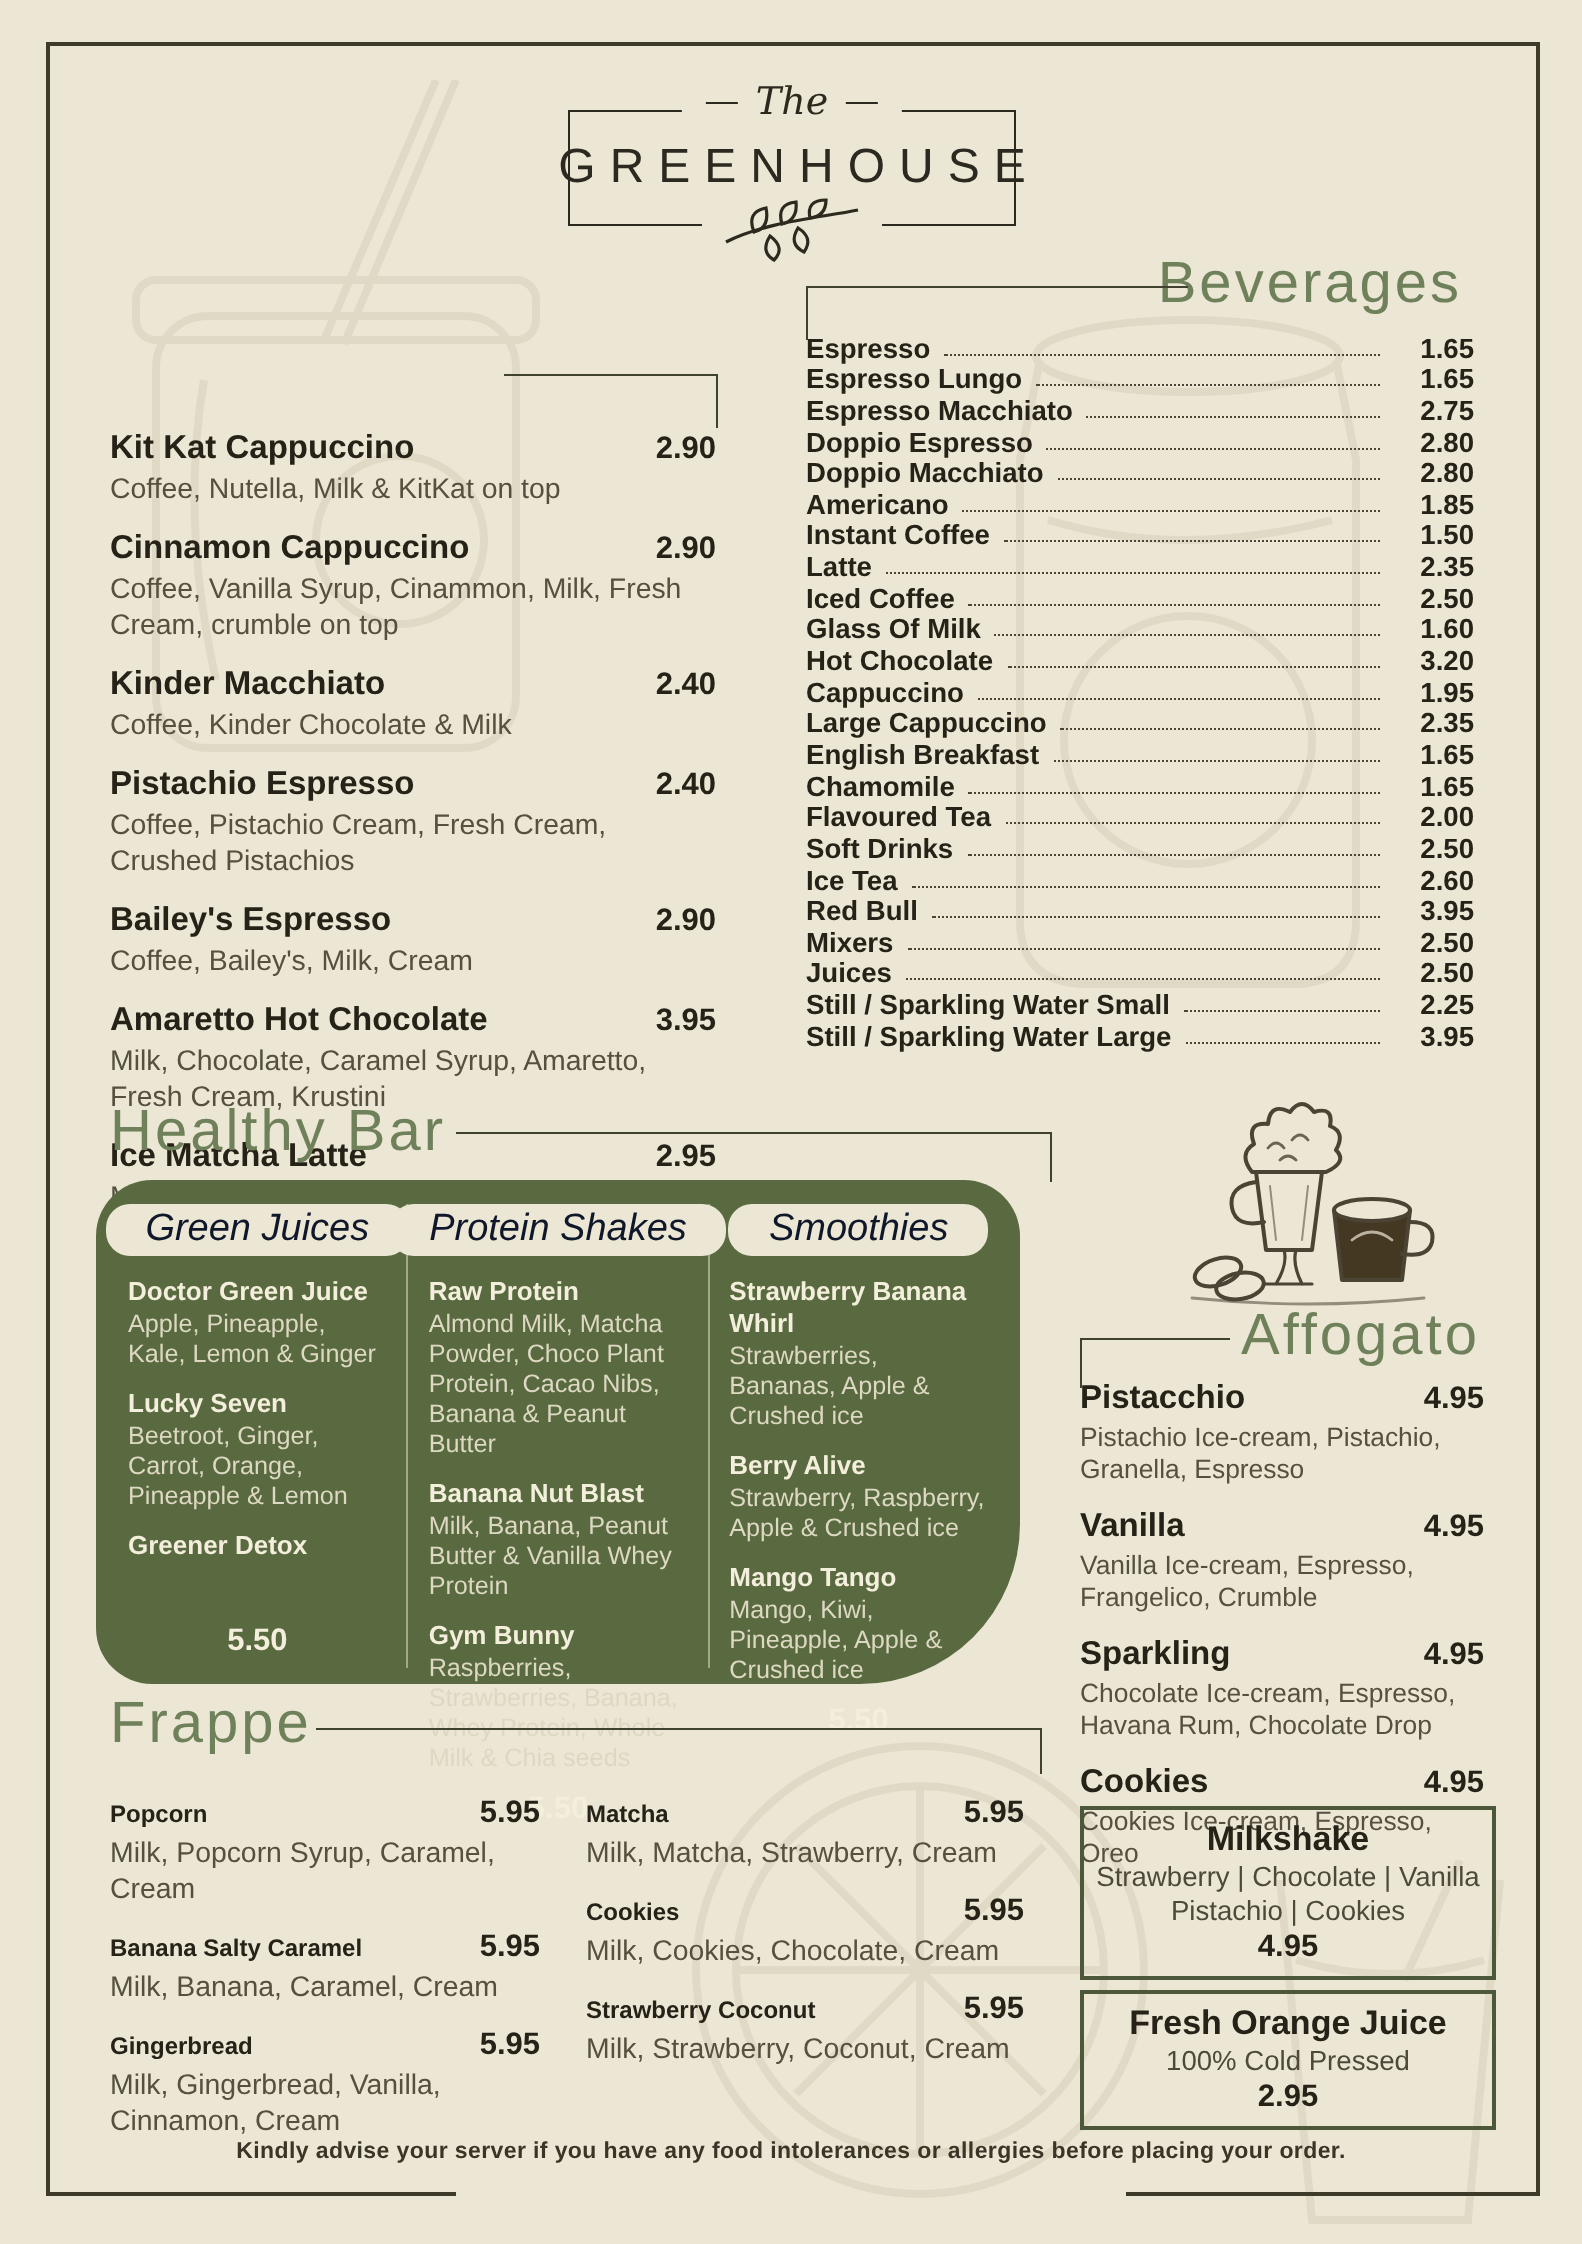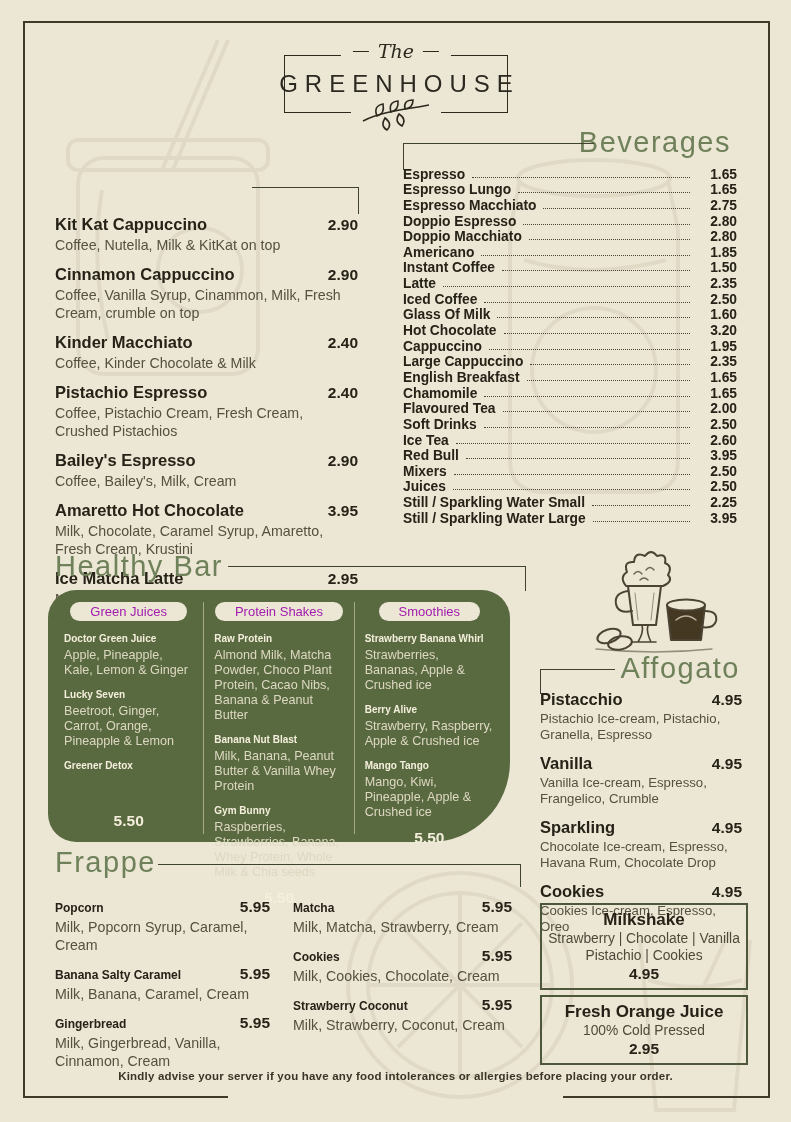--- a/index.html
+++ b/index.html
@@ -41,24 +41,24 @@
   .bev-list{position:absolute;left:403px;top:166px;width:334px;}
   .bev-row{display:flex;align-items:flex-end;height:15.65px;}
   .bev-name{font-weight:bold;font-size:13.8px;color:#262217;white-space:nowrap;}
   .dots{flex:1;border-bottom:1.8px dotted #4a4536;margin:0 7px 4px 7px;min-width:14px;}
   .bev-price{font-weight:bold;font-size:13.8px;color:#262217;width:40px;text-align:right;margin-top:32px;}
   
   .hb-panel{position:absolute;left:48px;top:590px;width:462px;height:252px;background:#5a6a40;
             border-radius:28px 28px 80px 28px;display:flex;padding:12px 6px 8px 6px;box-sizing:border-box;}
   .hb-col{flex:1;display:flex;flex-direction:column;padding:0 10px;min-width:0;}
   .hb-col + .hb-col{border-left:1px solid rgba(236,230,212,.5);}
-  .hb-pill{align-self:center;background:#ece6d4;color:#a21caf;font-size:13px;
+  .hb-pill{align-self:center;background:#ece6d4;color:#0f172a;font-style:italic;font-size:19px;
            padding:2px 20px;border-radius:12px;margin-bottom:10px;white-space:nowrap;}
   .hb-item{margin-bottom:9px;}
-  .hb-name{font-weight:bold;font-size:10px;line-height:16px;color:#f4efdc;}
+  .hb-name{font-weight:bold;font-size:13px;line-height:16px;color:#f4efdc;}
   .hb-desc{font-size:12.6px;line-height:15px;color:#ddd8c2;margin-top:1px;}
   .hb-price{margin-top:auto;text-align:center;font-weight:bold;font-size:15.5px;color:#f4efdc;padding-bottom:4px;}
   
   .sc-list{position:absolute;left:55px;top:215px;width:303px;}
   .aff-list{position:absolute;left:540px;top:690px;width:202px;}
   .aff-list .mi-desc{font-size:13.2px;line-height:15.5px;}
   .aff-list .mi{margin-bottom:12px;}
   .fr-left{position:absolute;left:55px;top:898px;width:215px;}
   .fr-right{position:absolute;left:293px;top:898px;width:219px;}
   .fr-left .mi-name,.fr-right .mi-name{font-size:12px;}

